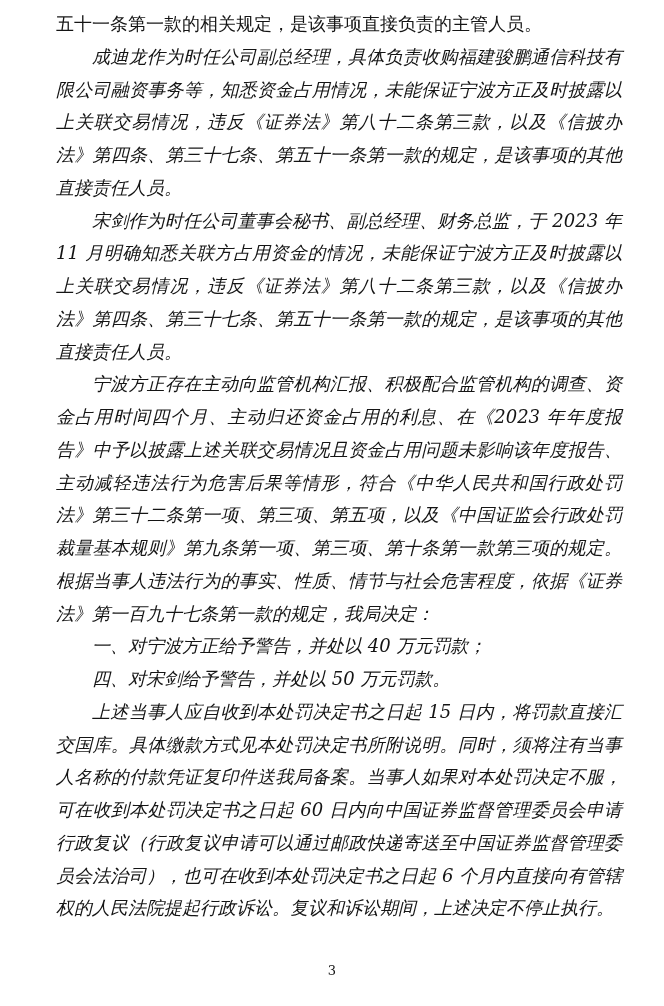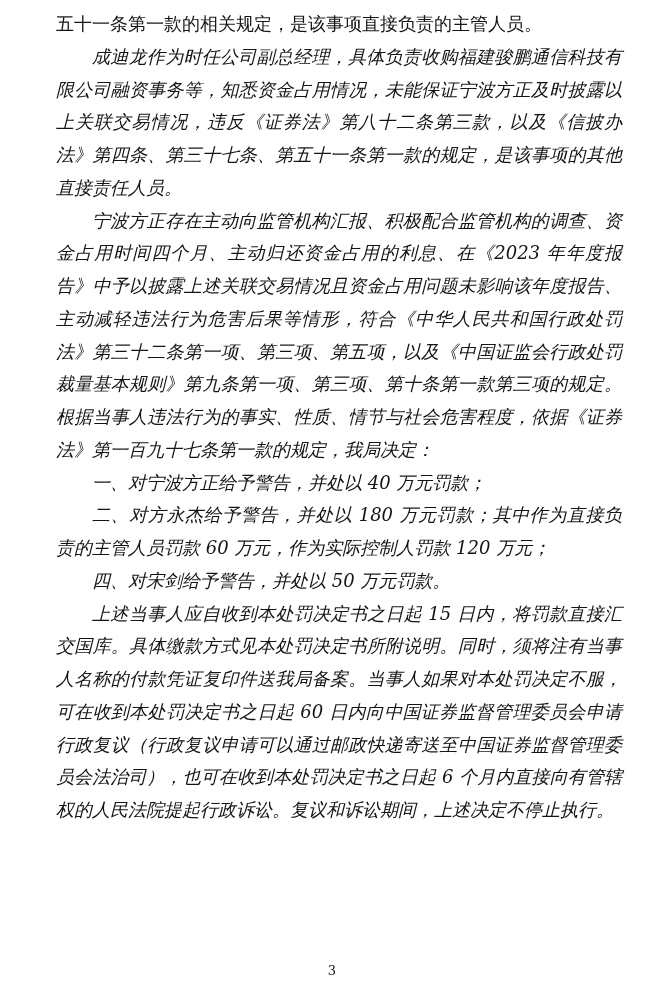--- a/index.html
+++ b/index.html
@@ -45,20 +45,20 @@
     line-height: 14px;
     color: #141414;
   }
 </style>
 </head>
 <body>
 
 <div class="page">
   <p class="para">五十一条第一款的相关规定，是该事项直接负责的主管人员。</p>
   <p class="para indent">成迪龙作为时任公司副总经理，具体负责收购福建骏鹏通信科技有限公司融资事务等，知悉资金占用情况，未能保证宁波方正及时披露以上关联交易情况，违反《证券法》第八十二条第三款，以及《信披办法》第四条、第三十七条、第五十一条第一款的规定，是该事项的其他直接责任人员。</p>
+  <p class="para indent">宋剑作为时任公司董事会秘书、副总经理、财务总监，于 2023 年 11 月明确知悉关联方占用资金的情况，未能保证宁波方正及时披露以上关联交易情况，违反《证券法》第八十二条第三款，以及《信披办法》第四条、第三十七条、第五十一条第一款的规定，是该事项的其他直接责任人员。</p>
   <p class="para indent">宁波方正存在主动向监管机构汇报、积极配合监管机构的调查、资金占用时间四个月、主动归还资金占用的利息、在《2023 年年度报告》中予以披露上述关联交易情况且资金占用问题未影响该年度报告、主动减轻违法行为危害后果等情形，符合《中华人民共和国行政处罚法》第三十二条第一项、第三项、第五项，以及《中国证监会行政处罚裁量基本规则》第九条第一项、第三项、第十条第一款第三项的规定。根据当事人违法行为的事实、性质、情节与社会危害程度，依据《证券法》第一百九十七条第一款的规定，我局决定：</p>
   <p class="para indent">一、对宁波方正给予警告，并处以 40 万元罚款；</p>
-  <p class="para indent">二、对方永杰给予警告，并处以 180 万元罚款；其中作为直接负责的主管人员罚款 60 万元，作为实际控制人罚款 120 万元；</p>
   <p class="para indent">四、对宋剑给予警告，并处以 50 万元罚款。</p>
   <p class="para indent">上述当事人应自收到本处罚决定书之日起 15 日内，将罚款直接汇交国库。具体缴款方式见本处罚决定书所附说明。同时，须将注有当事人名称的付款凭证复印件送我局备案。当事人如果对本处罚决定不服，可在收到本处罚决定书之日起 60 日内向中国证券监督管理委员会申请行政复议（行政复议申请可以通过邮政快递寄送至中国证券监督管理委员会法治司），也可在收到本处罚决定书之日起 6 个月内直接向有管辖权的人民法院提起行政诉讼。复议和诉讼期间，上述决定不停止执行。</p>
 </div>
 
 <div class="page-number">3</div>
 
 </body></html>

